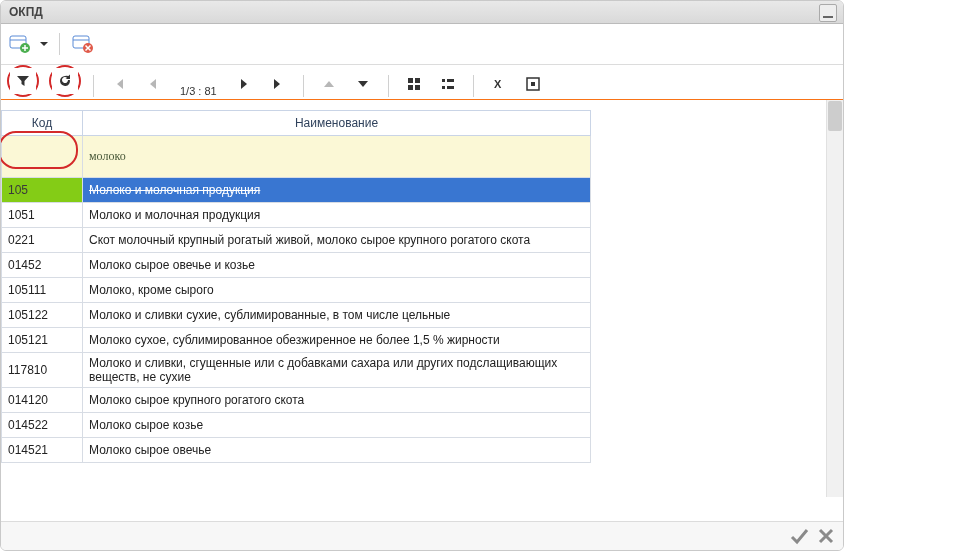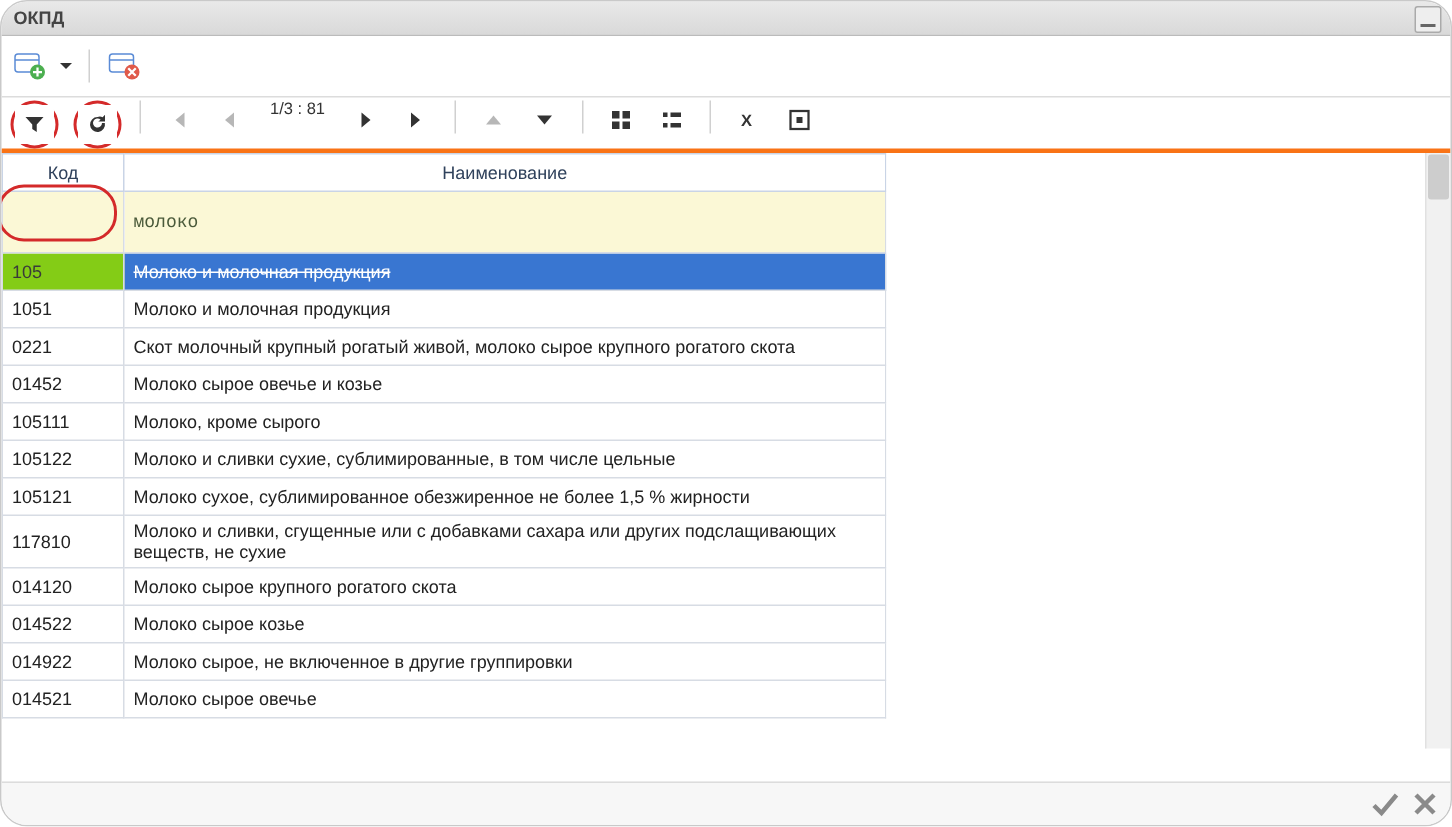--- a/index.html
+++ b/index.html
@@ -1,39 +1,39 @@
 <!DOCTYPE html>
 <html><head>
 <meta charset="utf-8">
 <style>
 html,body{margin:0;padding:0;font-family:Tahoma,Arial,sans-serif;font-size:12px;color:#333;background:#fff}
-.window{position:relative;width:968px;height:551px;box-sizing:border-box;border:1px solid #c9c9c9;border-radius:18px;overflow:hidden}
+.window{position:relative;width:844px;height:551px;box-sizing:border-box;border:1px solid #c9c9c9;border-radius:6px;overflow:hidden}
 .titlebar{background:linear-gradient(#e9e9e9,#d9d9d9);height:22px;line-height:22px;padding:0 8px;font-weight:bold;color:#444;border-bottom:1px solid #bbb;position:relative}
 .titlebar .minbtn{position:absolute;right:6px;top:3px;width:16px;height:16px;border:1px solid #aaa;border-radius:2px;background:#eee;display:flex;align-items:center;justify-content:center;cursor:pointer}
 .upper-tb{height:32px;padding:4px 6px;border-bottom:1px solid #dcdcdc;display:flex;align-items:center;gap:6px}
-.lower-tb{height:30px;padding:2px 6px;border-bottom:3px solid #f97316;display:flex;align-items:flex-start;gap:8px}
+.lower-tb{height:30px;padding:2px 6px;border-bottom:1px solid #f97316;display:flex;align-items:flex-end;gap:8px}
 .ico{display:inline-flex;align-items:center;justify-content:center}
 .btn{border:1px solid transparent;border-radius:3px;min-width:24px;height:24px;display:inline-flex;align-items:center;justify-content:center;cursor:pointer}
 .btn.disabled{opacity:.35;cursor:default}
 .tb-sep{width:1px;height:22px;background:#d0d0d0;margin:0 4px}
 .circle{border:2px solid #d42a2a;border-radius:50%}
 .circ-filter{width:28px;height:28px;display:flex;align-items:center;justify-content:center;margin-right:2px}
 .circ-refresh{width:28px;height:28px;display:flex;align-items:center;justify-content:center}
 .paginator{font-size:11px;color:#333;padding:0 6px}
 .content{position:relative;height:calc(100% - 22px - 40px - 34px - 28px);overflow:hidden}
-.leftpane{position:absolute;left:0;top:0;bottom:0;width:590px;overflow:hidden}
+.leftpane{position:absolute;left:0;top:10px;bottom:0;width:590px;overflow:hidden}
 .rightpane{position:absolute;left:590px;right:0;top:0;bottom:0;background:#fff}
 .scrolltrack{position:absolute;right:0;top:0;bottom:28px;width:16px;background:#f1f1f1;border-left:1px solid #e1e1e1}
 .scrollthumb{position:absolute;right:1px;top:1px;width:14px;height:30px;background:#cdcdcd;border-radius:2px}
 table{border-collapse:collapse;width:100%;table-layout:fixed}
 th{background:#fff;border:1px solid #c9d4e6;height:22px;font-weight:normal;color:#30425c;font-size:12px}
 th.code{width:78px}
 td{border:1px solid #d7dce4;padding:3px 6px;font-size:12px;color:#222;vertical-align:middle;height:18px}
 tr.filterrow td{background:#fbf8d6;padding:0;position:relative;height:24px}
-tr.filterrow input{width:100%;height:100%;border:none;background:transparent;padding:13px 6px;font-family:Liberation Mono, monospace;font-size:12px;box-sizing:border-box;outline:none;color:#4a5a3a}
+tr.filterrow input{width:100%;height:100%;border:none;background:transparent;padding:13px 6px;font-family:Liberation Serif, serif;font-size:12px;box-sizing:border-box;outline:none;color:#4a5a3a}
 .filter-oval{position:absolute;top:-5px;left:-4px;right:4px;height:34px;border:2px solid #d42a2a;border-radius:18px;pointer-events:none}
 tr.selected td{background:#3976d1;color:#fff}
 tr.selected td.codecell{background:#84cc16;color:#3a3a3a}
 tr.selected td.namecell{text-decoration:line-through}
 .footer{position:absolute;bottom:0;left:0;right:0;height:28px;border-top:1px solid #dcdcdc;display:flex;align-items:center;justify-content:flex-end;padding:0 8px;gap:8px;background:#f7f7f7}
 .footer .ico svg{display:block}
 
 .sv{width:16px;height:16px}
 </style>
 </head>
@@ -205,24 +205,20 @@
             </tr>
             <tr>
               <td class="codecell">014120</td>
               <td class="namecell">Молоко сырое крупного рогатого скота</td>
             </tr>
             <tr>
               <td class="codecell">014522</td>
               <td class="namecell">Молоко сырое козье</td>
             </tr>
             <tr>
-              <td class="codecell">014922</td>
-              <td class="namecell">Молоко сырое, не включенное в другие группировки</td>
-            </tr>
-            <tr>
               <td class="codecell">014521</td>
               <td class="namecell">Молоко сырое овечье</td>
             </tr>
           </tbody>
       </table>
     </div>
     <div class="rightpane"></div>
     <div class="scrolltrack">
       <div class="scrollthumb"></div>
     </div>

